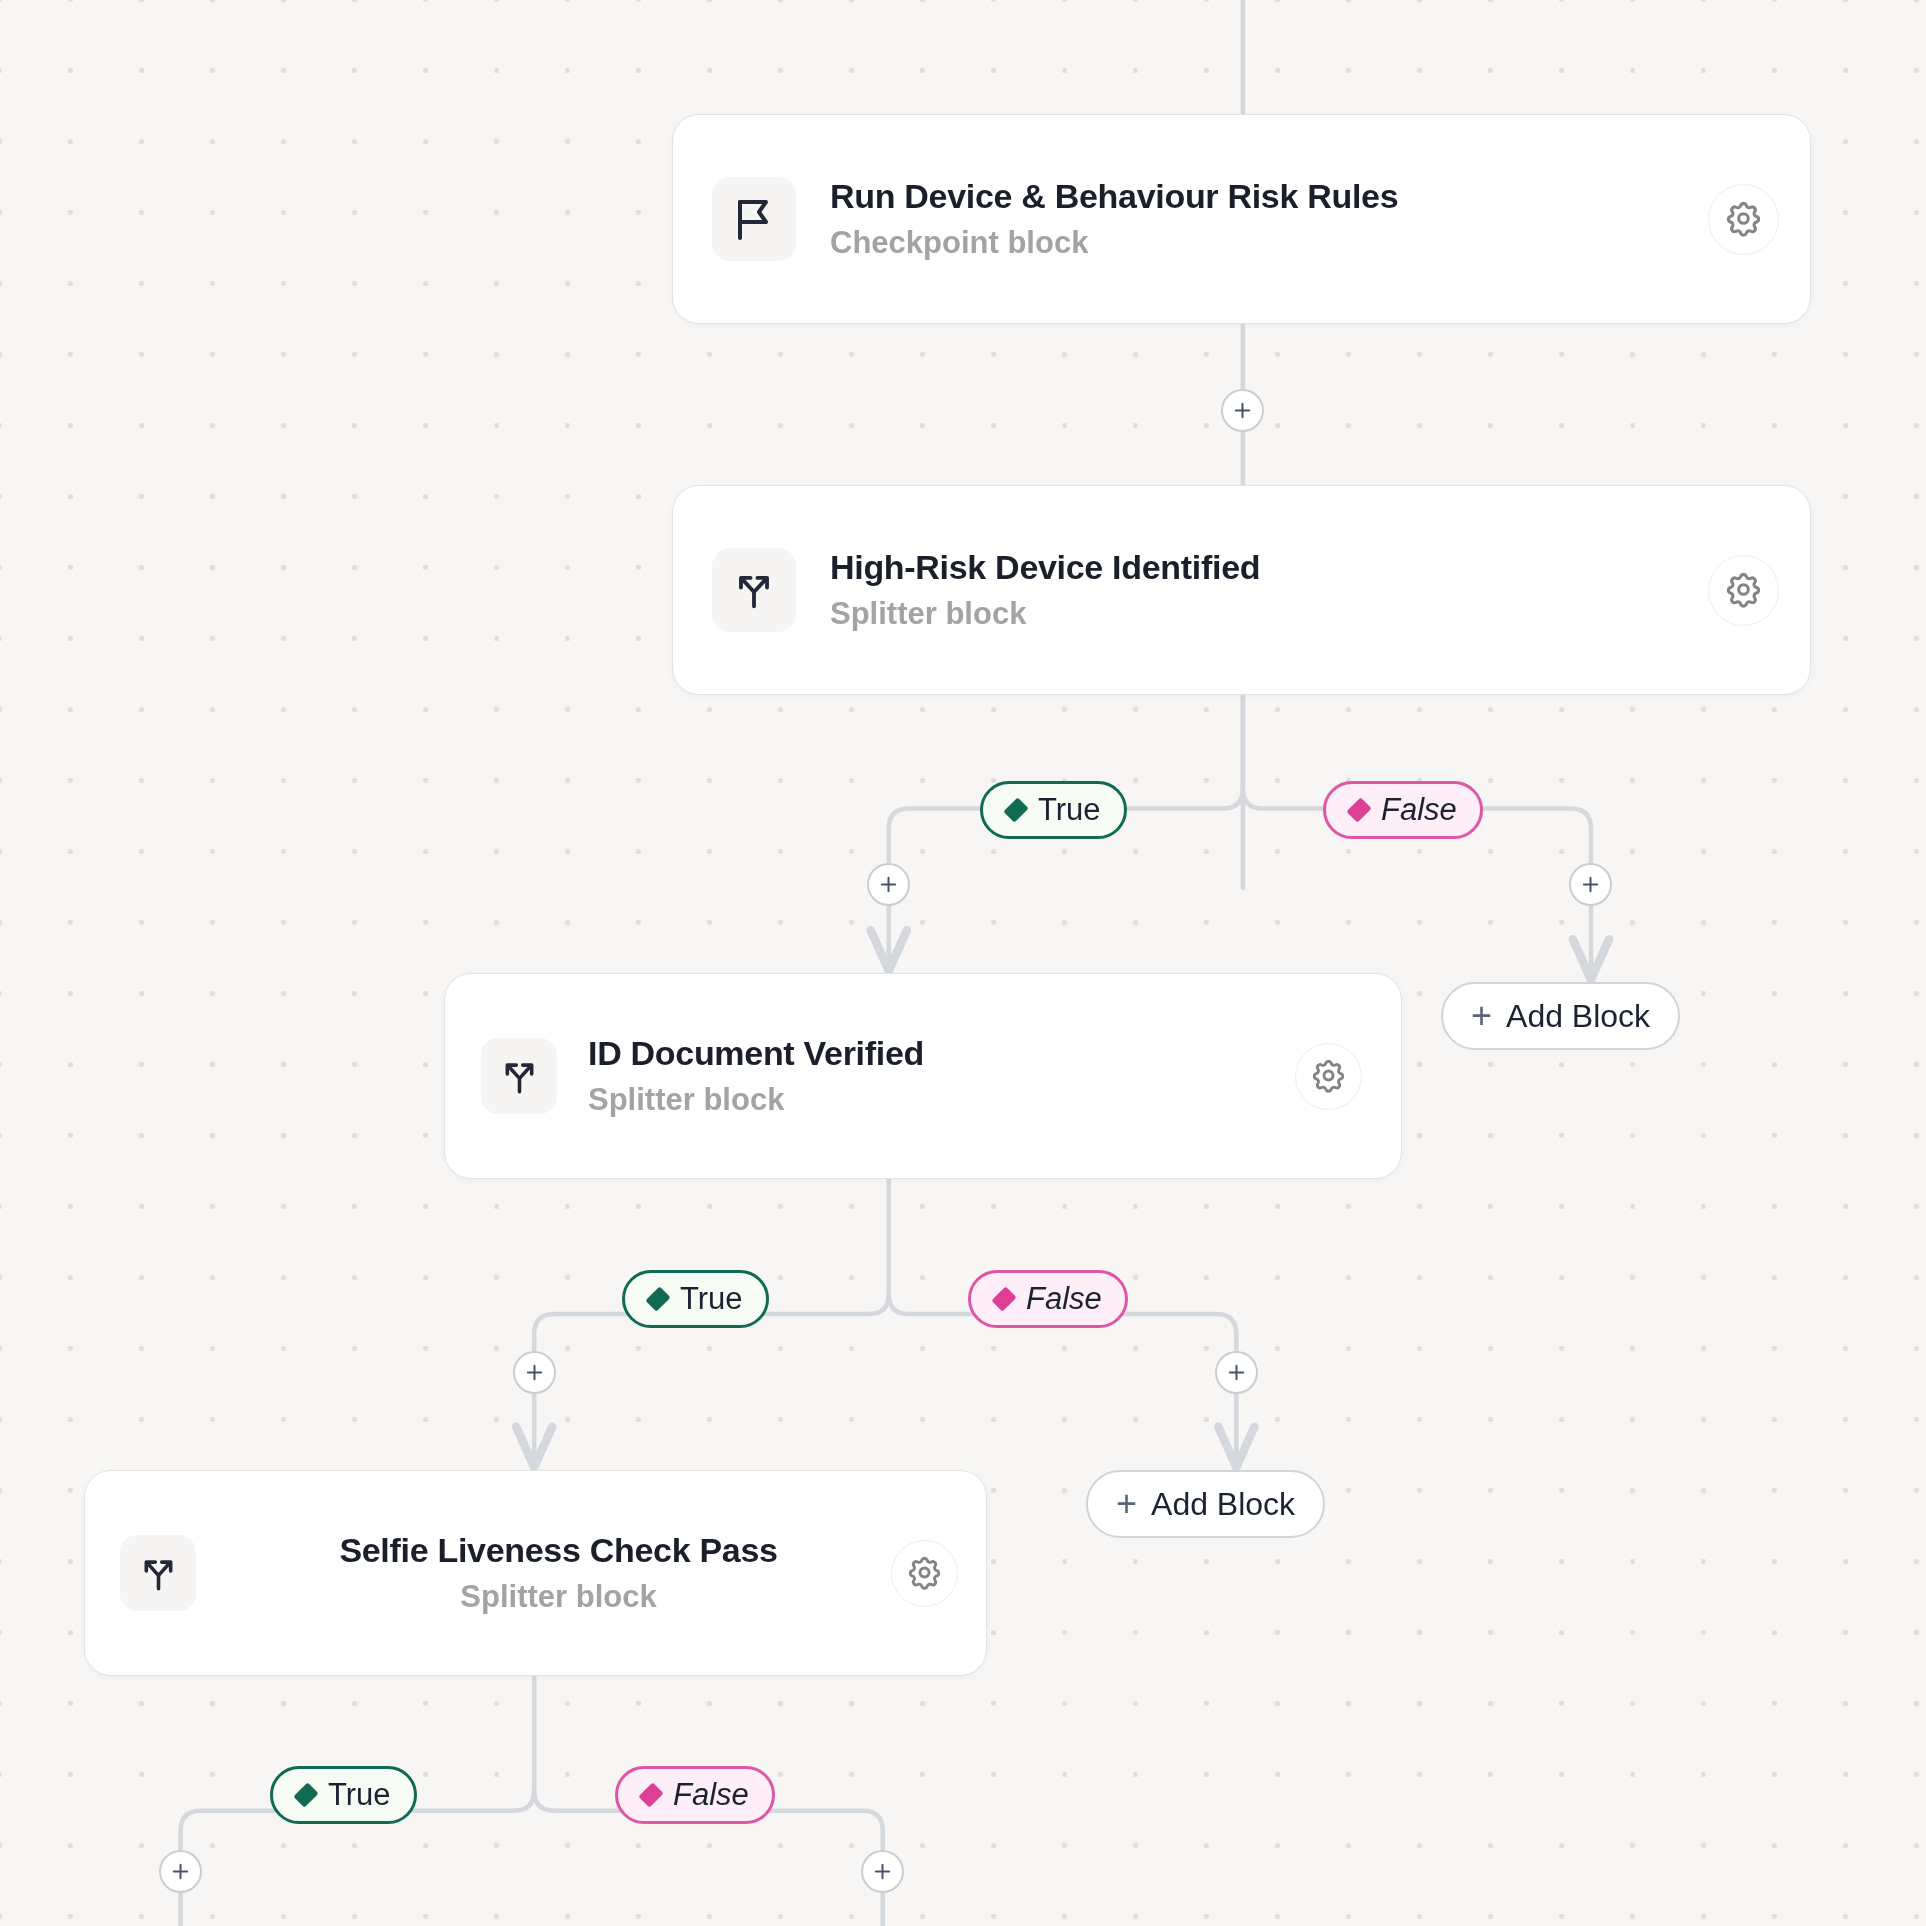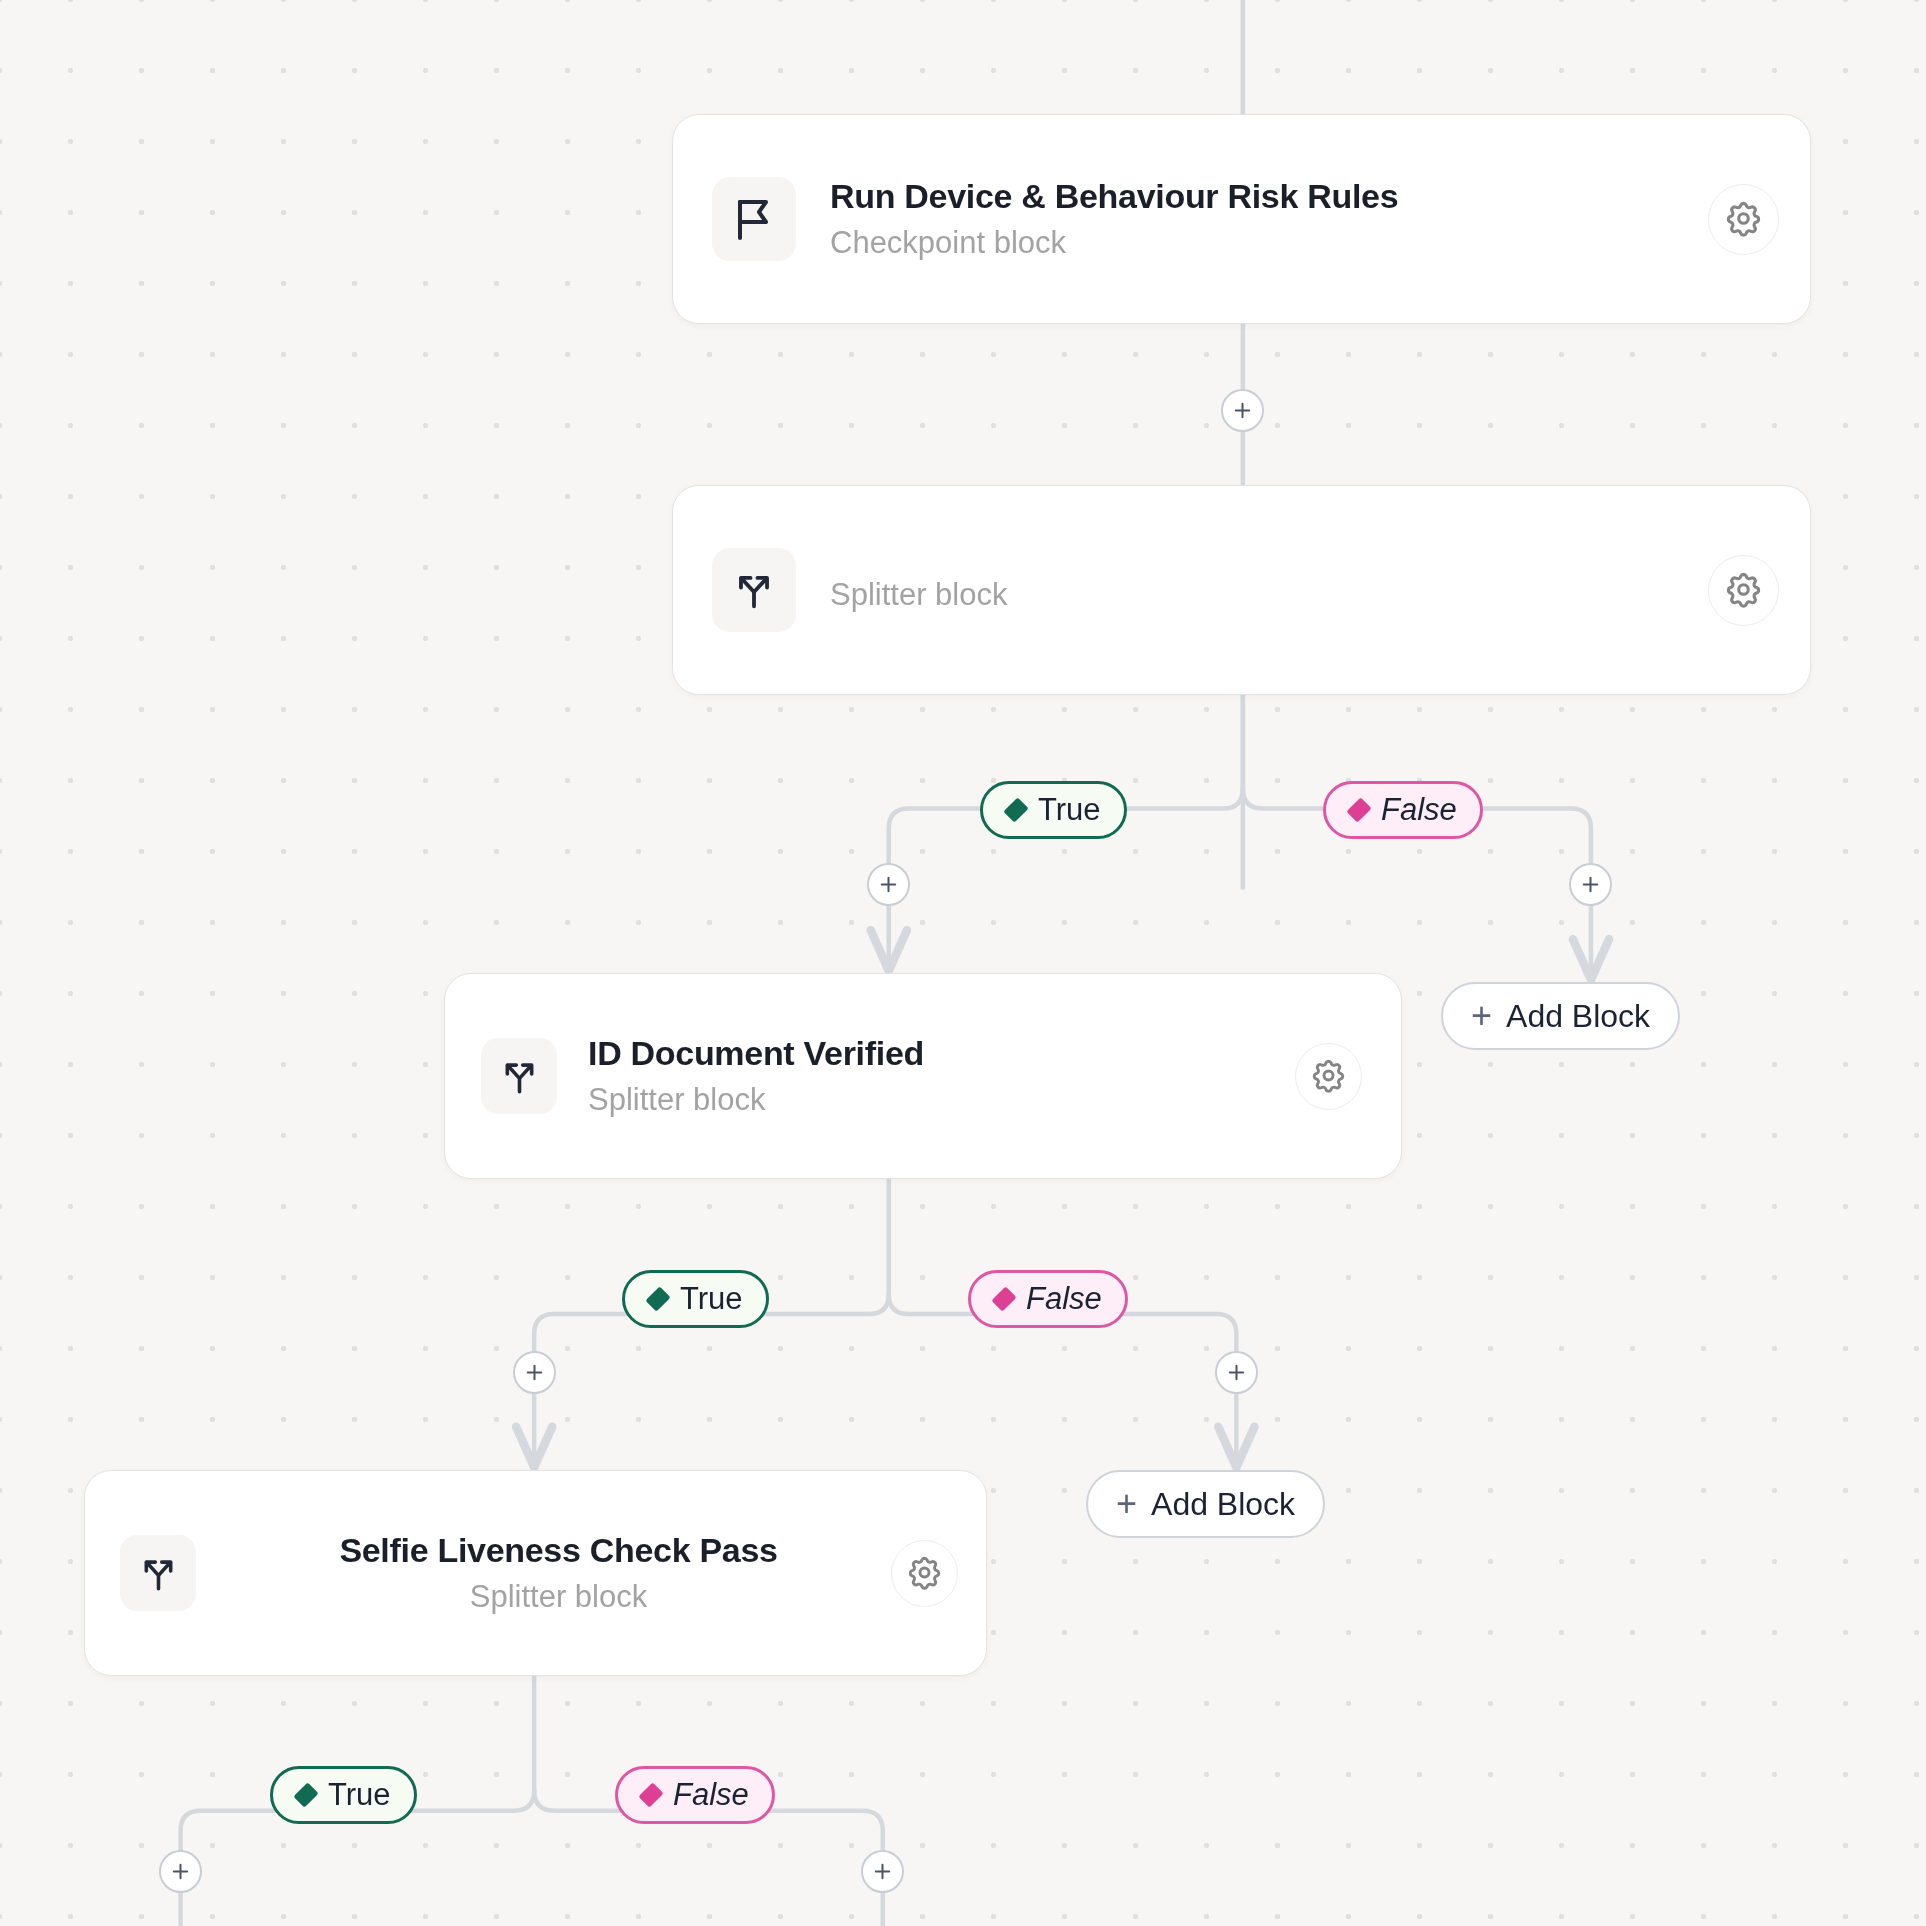--- a/index.html
+++ b/index.html
@@ -48,21 +48,21 @@
   .block-title{
     font-size:34px;
     font-weight:700;
     color:#1b1f2a;
     letter-spacing:-0.3px;
     line-height:1.1;
     white-space:nowrap;
   }
   .block-sub{
     font-size:31px;
-    font-weight:400;
+    font-weight:700;
     color:#a3a3a3;
     line-height:1.1;
     margin-top:11px;
     white-space:nowrap;
   }
   .gear-btn{
     width:71px; height:71px;
     border-radius:50%;
     border:1.5px solid #eeedeb;
     background:#ffffff;
@@ -198,20 +198,21 @@
     <span>
       <svg width="46" height="46" viewBox="0 0 24 24" fill="none" stroke="#232838" stroke-width="2" stroke-linecap="round" stroke-linejoin="round">
         <path d="M12 21 L12 13.6 L5.6 6.6"></path>
         <polyline points="5.2,11.2 5.2,6.2 10.2,6.2"></polyline>
         <path d="M12 13.6 L18.4 6.6"></path>
         <polyline points="13.8,6.2 18.8,6.2 18.8,11.2"></polyline>
       </svg>
     </span>
   </div>
   <div class="block-text" style="margin-left:34px;">
+    <div class="block-title">High-Risk Device Identified</div>
     <div class="block-sub">Splitter block</div>
   </div>
   <div class="gear-btn">
     <span>
       <svg width="37" height="37" viewBox="0 0 24 24" fill="none" stroke="#848484" stroke-width="2" stroke-linecap="round" stroke-linejoin="round">
         <circle cx="12" cy="12" r="3.1"></circle>
         <path d="M12 2.2 a1.9 1.9 0 0 1 1.75 1.17 l.2.48 a1.9 1.9 0 0 0 2.6 1 l.47-.22 a1.9 1.9 0 0 1 2.36 2.74 l-.27.45 a1.9 1.9 0 0 0 .95 2.73 l.5.18 a1.9 1.9 0 0 1 0 3.56 l-.5.18 a1.9 1.9 0 0 0-.95 2.73 l.27.45 a1.9 1.9 0 0 1-2.36 2.74 l-.47-.22 a1.9 1.9 0 0 0-2.6 1 l-.2.48 a1.9 1.9 0 0 1-3.5 0 l-.2-.48 a1.9 1.9 0 0 0-2.6-1 l-.47.22 a1.9 1.9 0 0 1-2.36-2.74 l.27-.45 a1.9 1.9 0 0 0-.95-2.73 l-.5-.18 a1.9 1.9 0 0 1 0-3.56 l.5-.18 a1.9 1.9 0 0 0 .95-2.73 l-.27-.45 a1.9 1.9 0 0 1 2.36-2.74 l.47.22 a1.9 1.9 0 0 0 2.6-1 l.2-.48 A1.9 1.9 0 0 1 12 2.2 z"></path>
       </svg>
     </span>
   </div>

